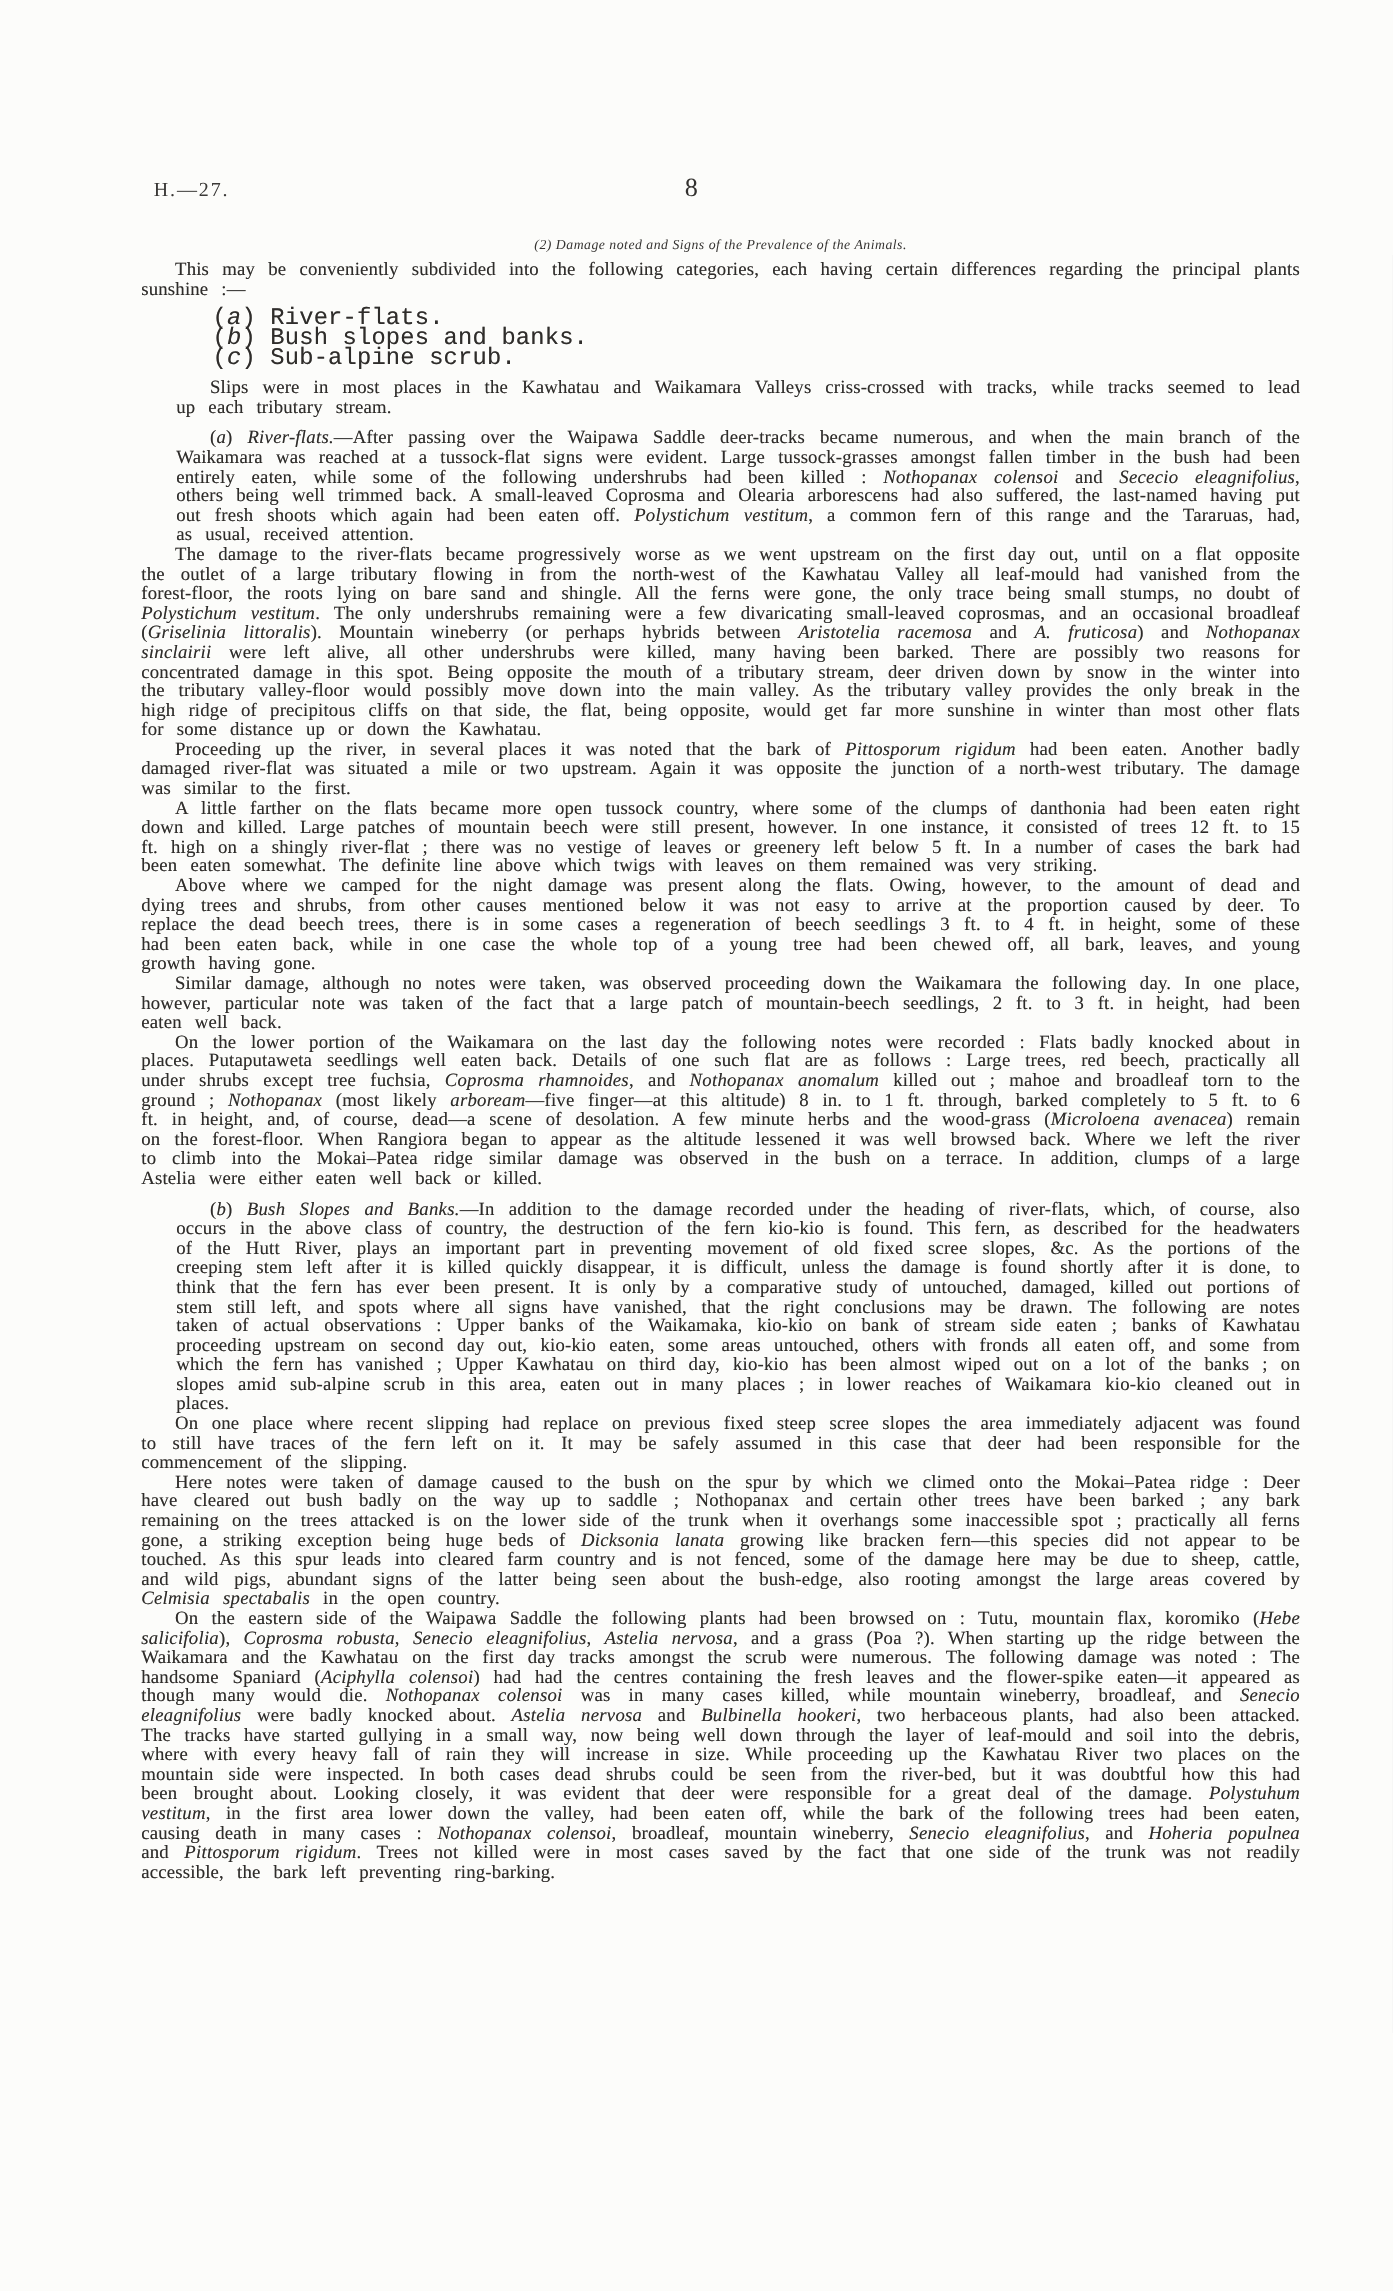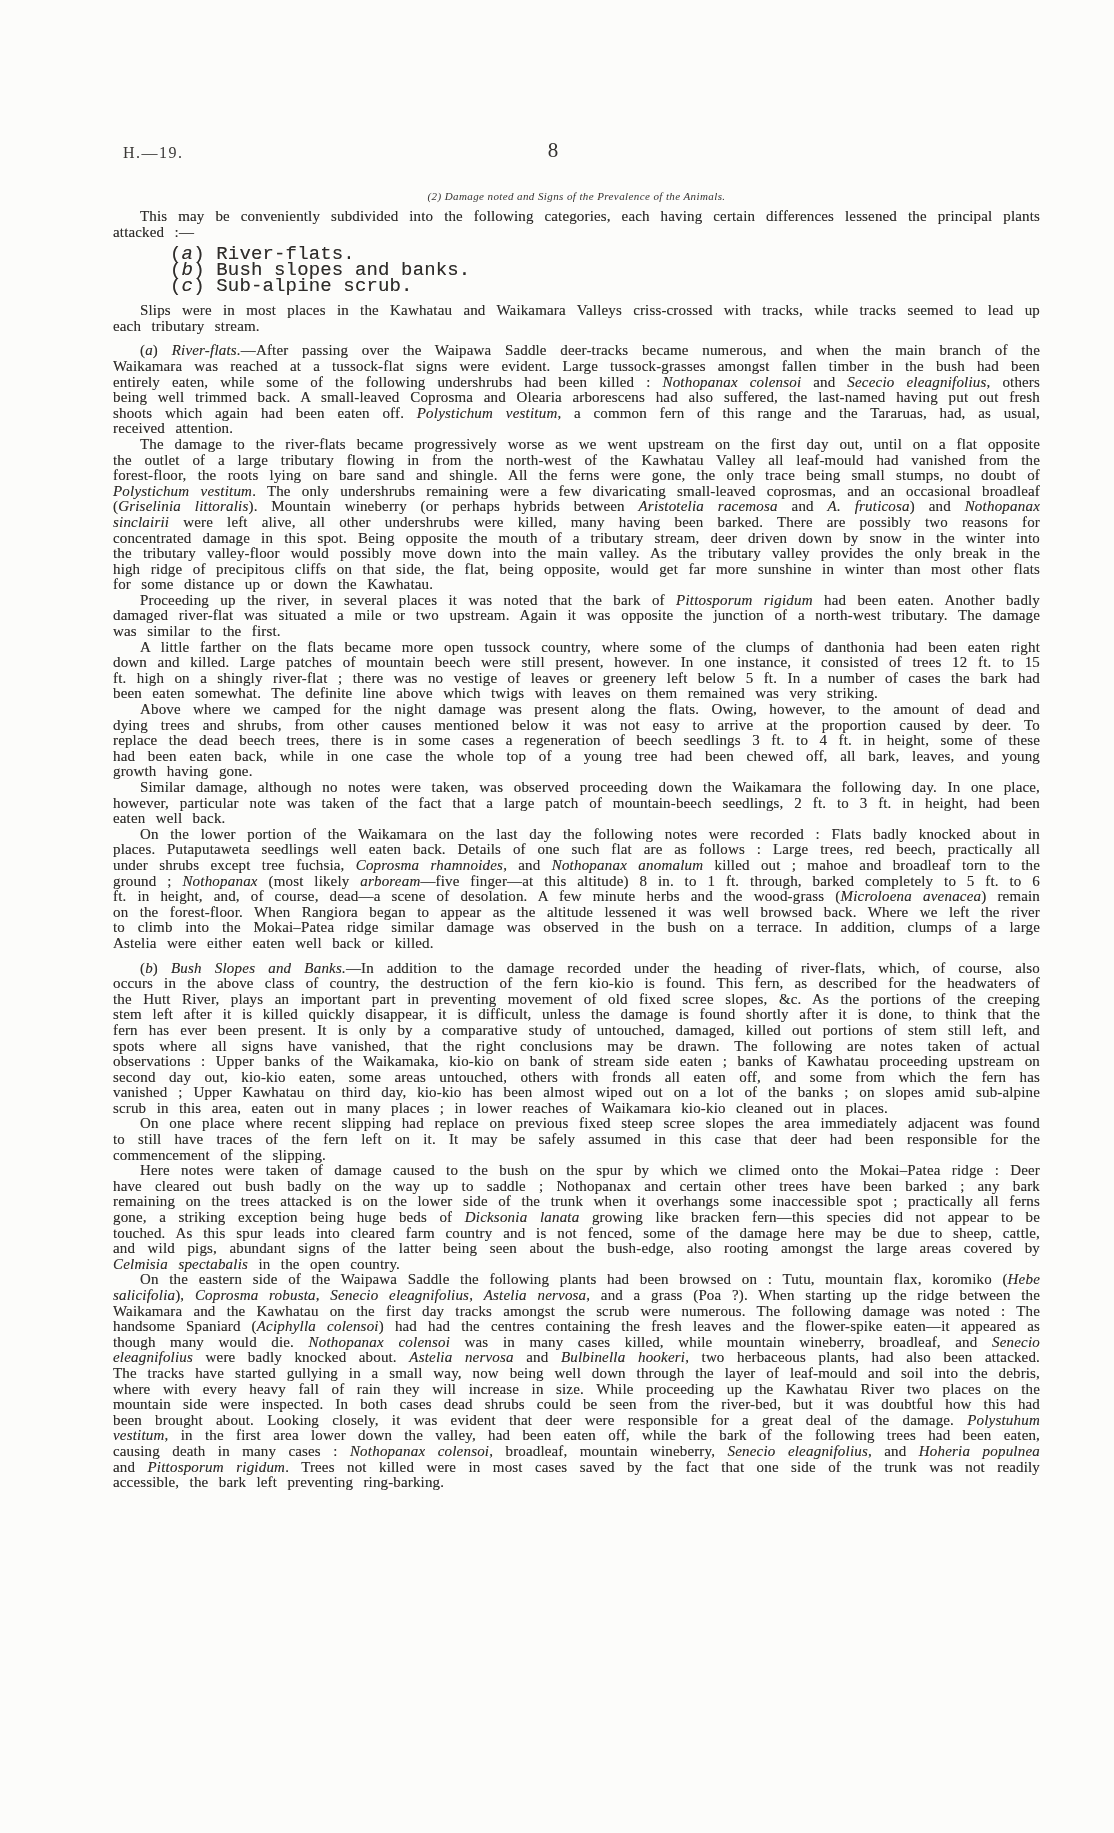--- a/index.html
+++ b/index.html
@@ -56,48 +56,48 @@
   .para {
     margin: 0;
     font-size: 15px;
     line-height: 15.6px;
     text-align: justify;
     text-indent: 27px;
     word-spacing: 6.5px;
     letter-spacing: 0.15px;
     text-shadow: 0 0 0.5px rgba(70,68,64,0.55);
   }
-  .gap-top { margin-top: 9px; }
+  .gap-top { margin-top: 9px; margin-left: 28px; }
   .category-list {
     margin: 6px 0 0 0;
     padding-left: 57px;
   }
   .category-item {
     font-size: 19px;
     line-height: 16px;
     letter-spacing: 0.15px;
     text-shadow: 0 0 0.5px rgba(70,68,64,0.55);
     font-family: Liberation Mono, monospace;
   }
   i { letter-spacing: 0.2px; }
 </style>
 </head>
 <body>
 
 <div class="page">
   <div class="content">
 
     <div class="masthead">
-      <span class="report-code">H.—19.</span>
+      <span class="report-code">H.—27.</span>
       <span class="page-number">8</span>
     </div>
 
     <div class="section-title">(2) Damage noted and Signs of the Prevalence of the Animals.</div>
 
-    <p class="para">This may be conveniently subdivided into the following categories, each having certain differences lessened the principal plants attacked :—</p>
+    <p class="para">This may be conveniently subdivided into the following categories, each having certain differences regarding the principal plants sunshine :—</p>
 
     <div class="category-list">
       <div class="category-item">(<i>a</i>) River-flats.</div>
       <div class="category-item">(<i>b</i>) Bush slopes and banks.</div>
       <div class="category-item">(<i>c</i>) Sub-alpine scrub.</div>
     </div>
 
     <p class="para gap-top">Slips were in most places in the Kawhatau and Waikamara Valleys criss-crossed with tracks, while tracks seemed to lead up each tributary stream.</p>
     <p class="para gap-top">(<i>a</i>) <i>River-flats.</i>—After passing over the Waipawa Saddle deer-tracks became numerous, and when the main branch of the Waikamara was reached at a tussock-flat signs were evident. Large tussock-grasses amongst fallen timber in the bush had been entirely eaten, while some of the following undershrubs had been killed : <i>Nothopanax colensoi</i> and <i>Sececio eleagnifolius</i>, others being well trimmed back. A small-leaved Coprosma and Olearia arborescens had also suffered, the last-named having put out fresh shoots which again had been eaten off. <i>Polystichum vestitum</i>, a common fern of this range and the Tararuas, had, as usual, received attention.</p>
     <p class="para">The damage to the river-flats became progressively worse as we went upstream on the first day out, until on a flat opposite the outlet of a large tributary flowing in from the north-west of the Kawhatau Valley all leaf-mould had vanished from the forest-floor, the roots lying on bare sand and shingle. All the ferns were gone, the only trace being small stumps, no doubt of <i>Polystichum vestitum</i>. The only undershrubs remaining were a few divaricating small-leaved coprosmas, and an occasional broadleaf (<i>Griselinia littoralis</i>). Mountain wineberry (or perhaps hybrids between <i>Aristotelia racemosa</i> and <i>A. fruticosa</i>) and <i>Nothopanax sinclairii</i> were left alive, all other undershrubs were killed, many having been barked. There are possibly two reasons for concentrated damage in this spot. Being opposite the mouth of a tributary stream, deer driven down by snow in the winter into the tributary valley-floor would possibly move down into the main valley. As the tributary valley provides the only break in the high ridge of precipitous cliffs on that side, the flat, being opposite, would get far more sunshine in winter than most other flats for some distance up or down the Kawhatau.</p>

